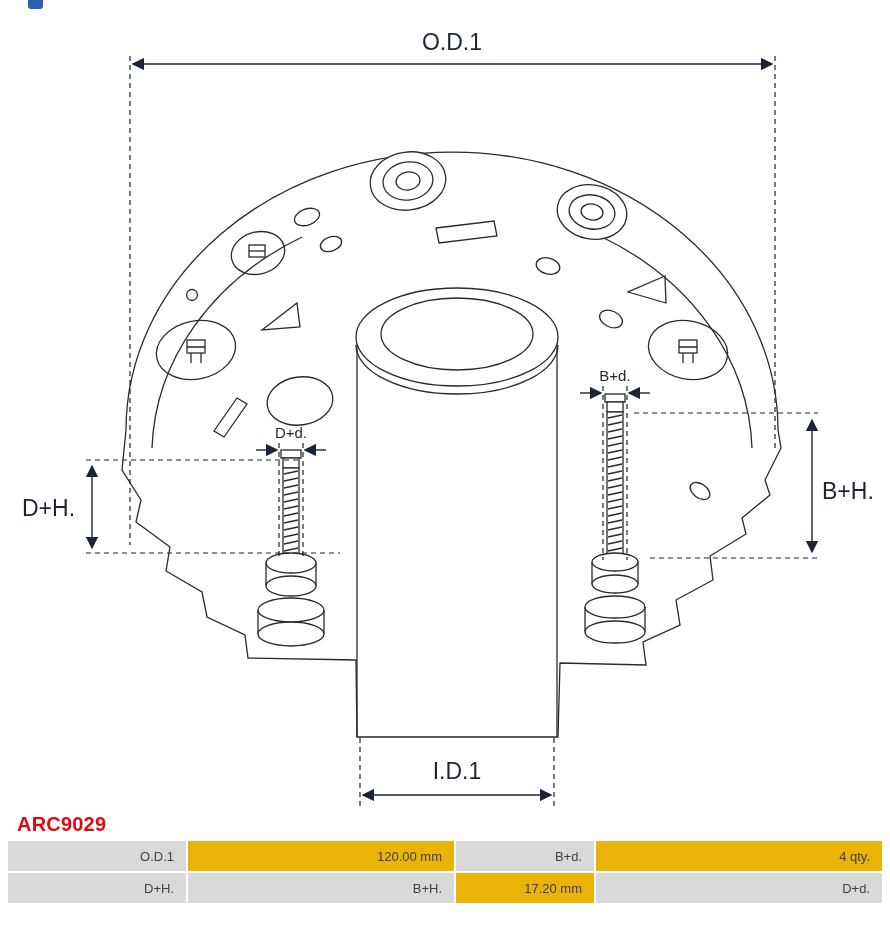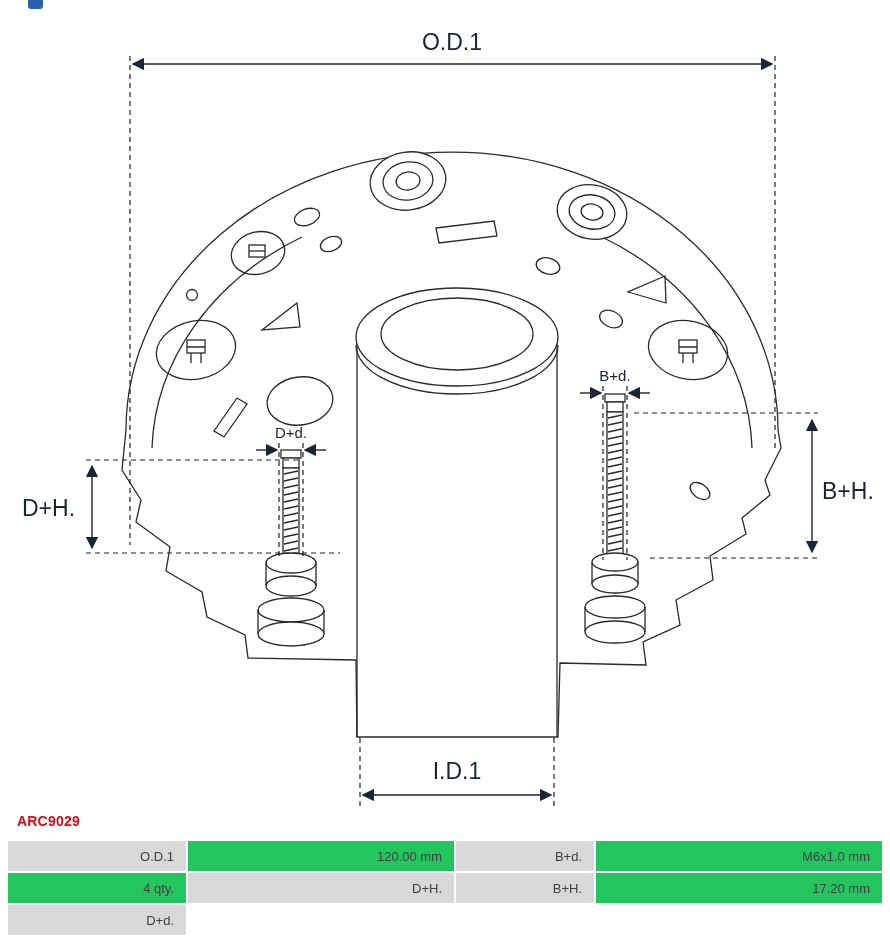--- a/index.html
+++ b/index.html
@@ -7,33 +7,33 @@
     width:890px;height:946px;position:relative;overflow:hidden;
     font-family:"Liberation Sans", sans-serif;
   }
   .logo{
     position:absolute;top:-5px;left:28px;width:15px;height:14px;
     background:#2b5fb0;border-radius:3px;
   }
   .drawing-wrap{position:absolute;top:0;left:0;}
   .part-number{
     position:absolute;left:17px;top:813px;
-    color:#e30613;font-size:14px;font-weight:700;letter-spacing:.2px;
+    color:#e30613;font-size:20px;font-weight:700;letter-spacing:.2px;
   }
   .spec-table{
     position:absolute;left:8px;top:841px;width:874px;
     display:grid;grid-template-columns:178px 266px 138px 1fr;
     gap:2px;font-size:13px;color:#404040;background:#fff;
   }
   .cell{
     height:30px;display:flex;align-items:center;justify-content:flex-end;
     padding-right:12px;box-sizing:border-box;
   }
   .cell.label{background:#d9d9d9;}
-  .cell.value{background:#22c55e;}
+  .cell.value{background:#eab308;}
   svg .ln{stroke:#2a2a2a;stroke-width:1.3;fill:none;}
   svg .fw{stroke:#2a2a2a;stroke-width:1.3;fill:#ffffff;}
   svg .dim{stroke:#1a2433;stroke-width:1.4;fill:none;}
   svg .dash{stroke:#1a2433;stroke-width:1.2;fill:none;stroke-dasharray:5 4;}
   svg text{fill:#1a2433;}
   svg .dimtxt{font-size:23px;}
   svg .dimtxt-sm{font-size:15px;}
 </style>
 </head>
 <body>
@@ -186,21 +186,20 @@
   </g>
 </svg>
 </div>
 
 <div class="part-number">ARC9029</div>
 
 <div class="spec-table">
   <div class="cell label">O.D.1</div>
   <div class="cell value">120.00 mm</div>
   <div class="cell label">B+d.</div>
-  <div class="cell value">M6x1.0 mm</div>
 
   <div class="cell value">4 qty.</div>
   <div class="cell label">D+H.</div>
 
   <div class="cell label">B+H.</div>
   <div class="cell value">17.20 mm</div>
   <div class="cell label">D+d.</div>
 </div>
 
 </body></html>

